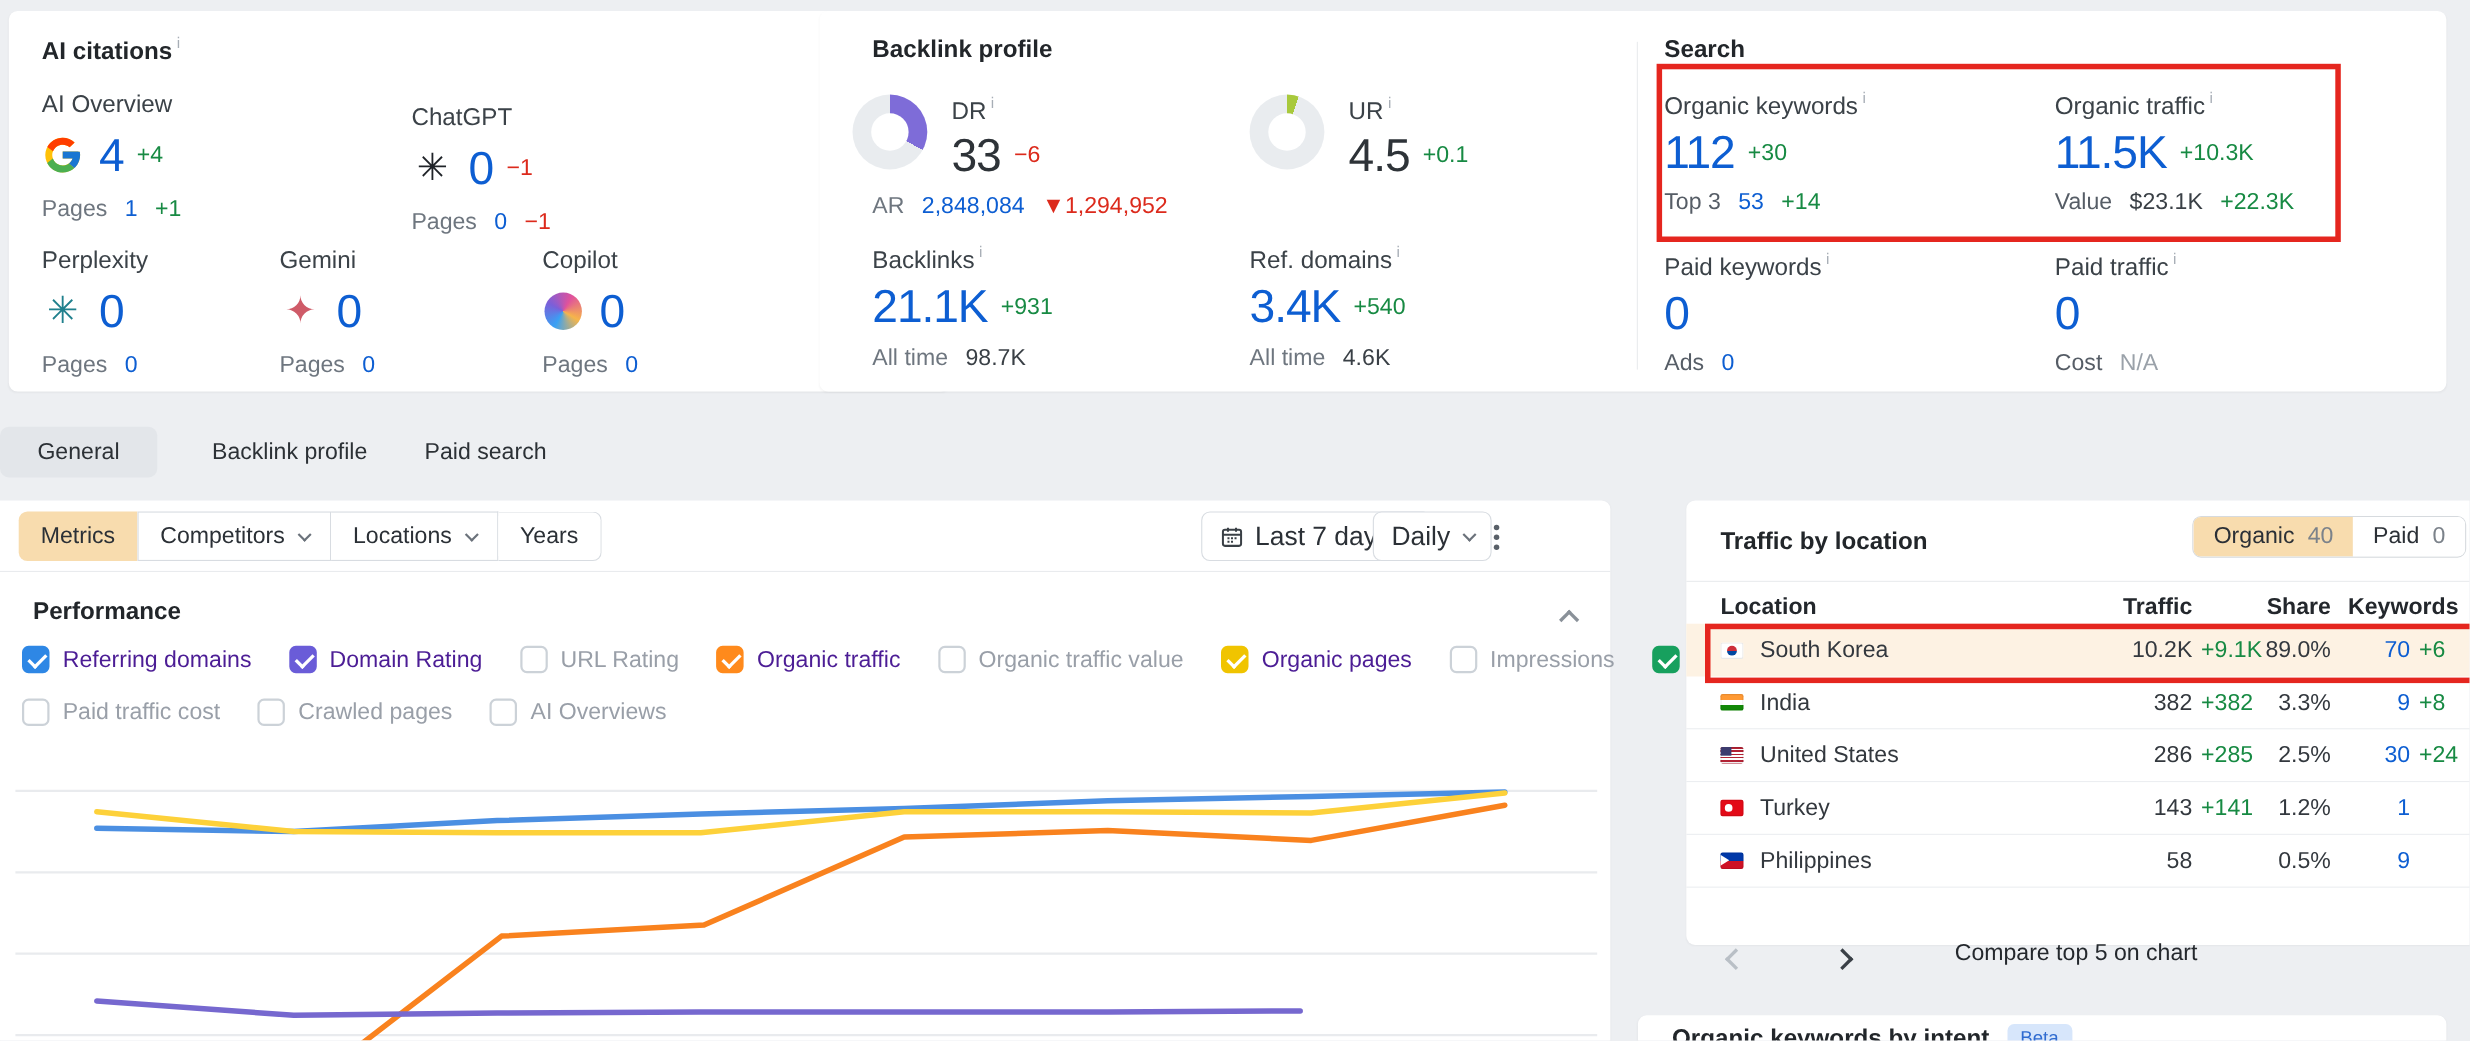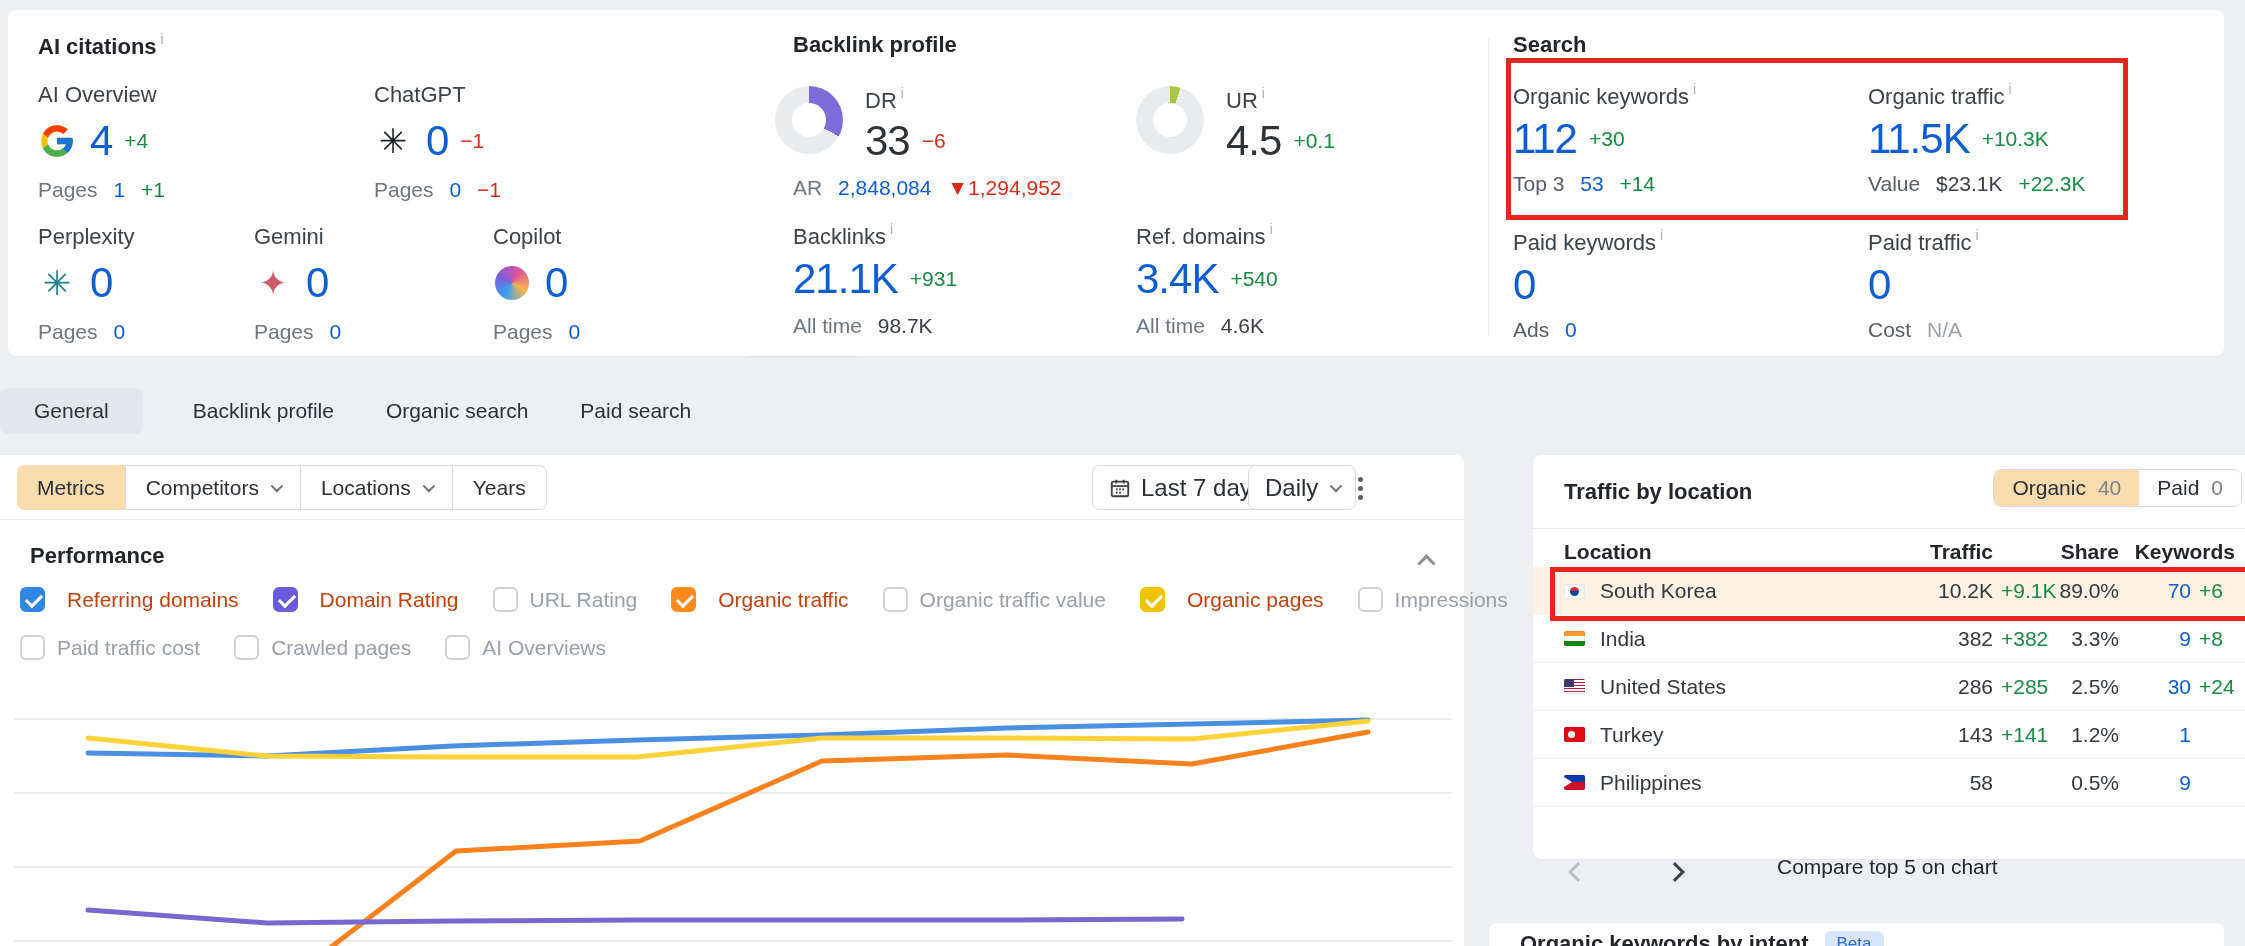--- a/index.html
+++ b/index.html
@@ -57,21 +57,21 @@
   .kebab { position:absolute; left:1345px; top:12px; width:30px; height:42px; display:flex; flex-direction:column; align-items:center; justify-content:center; gap:4px; cursor:pointer; }
   .kebab i { width:5px; height:5px; border-radius:50%; background:#596068; }
   .hr { position:absolute; left:0; right:0; height:1px; background:#e9ebee; }
   #perf-title { position:absolute; left:30px; top:88px; }
   .chev-up { position:absolute; left:1420px; top:102px; width:13px; height:13px; border-left:3px solid #8a9199; border-top:3px solid #8a9199; transform:rotate(45deg); cursor:pointer; }
   .cb-row { position:absolute; left:20px; display:flex; align-items:center; gap:34px; }
   .cb { display:flex; align-items:center; gap:12px; cursor:pointer; }
   .cb-box { width:25px; height:25px; border:2px solid #ccd2d8; border-radius:6px; background:#fff; position:relative; flex:0 0 25px; }
   .cb.checked .cb-box::after { content:""; position:absolute; left:7px; top:2px; width:7px; height:13px; border:solid #fff; border-width:0 3px 3px 0; transform:rotate(45deg); }
   .cb-label { font-size:21px; color:#999fa8; white-space:nowrap; }
-  .cb.checked .cb-label { color:#c2410c;margin-left:10px; }
+  .cb.checked .cb-label { color:#4c1d95; }
   #chart { position:absolute; left:0; top:228px; }
 
   
   #card-traffic { left:1489px; top:455px; width:735px; height:404px;margin-left:44px; }
   #card-traffic .card-title { position:absolute; left:31px; top:24px; }
   .toggle { position:absolute; right:26px; top:14px; height:38px; display:flex; border:1px solid #d6dade; border-radius:8px; overflow:hidden; }
   .tg { display:flex; align-items:center; padding:0 18px; font-size:21px; color:#2b3036; background:#fff; cursor:pointer; }
   .tg.active { background:#f8dcae; }
   .tg .cnt { color:#7b828a; margin-left:12px; }
   .loc-grid { display:grid; grid-template-columns:1fr 100px 62px 64px 72px 44px; align-items:center; padding:0 33px 0 31px; }
@@ -126,21 +126,21 @@
       <span class="big">4</span>
       <span class="delta">+4</span>
     </div>
     <div class="sub">
       <span>Pages</span>
       <span class="v-blue sp">1</span>
       <span class="green sp">+1</span>
     </div>
   </div>
 
-  <div class="ai-item" style="left:366px;top:72px">
+  <div class="ai-item" style="left:366px;top:84px">
     <div class="metric-label">ChatGPT</div>
     <div class="vrow">
       <span class="ai-icon glyph-ic" style="color:#1f2328">✳</span>
       <span class="big">0</span>
       <span class="delta red">−1</span>
     </div>
     <div class="sub">
       <span>Pages</span>
       <span class="v-blue sp">0</span>
       <span class="red-t sp">−1</span>
@@ -297,23 +297,20 @@
     </div>
   </div>
 </section>
 
 <nav id="tabs">
   <div class="tab active">
       <span>General</span>
     </div>
   <div class="tab">
       <span>Backlink profile</span>
-    </div>
-  <div class="tab">
-      <span>Organic search</span>
     </div>
   <div class="tab">
       <span>Paid search</span>
     </div>
 </nav>
 
 <section class="card" id="card-main">
   <div class="seg-group">
     <div class="seg first">
         <span>Metrics</span>

